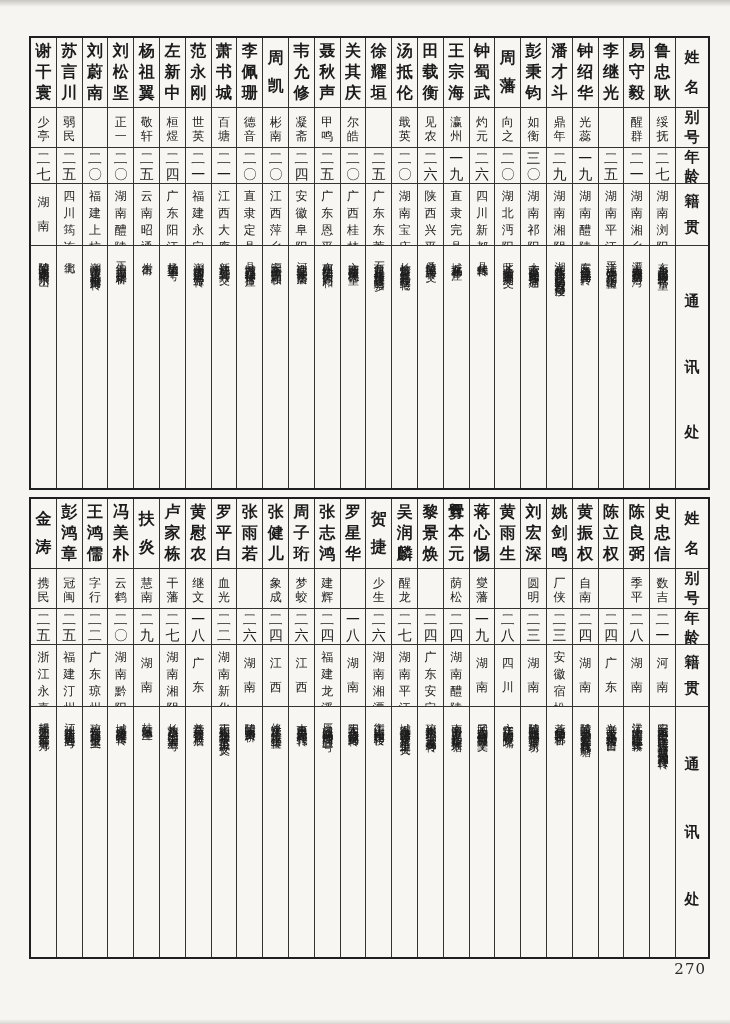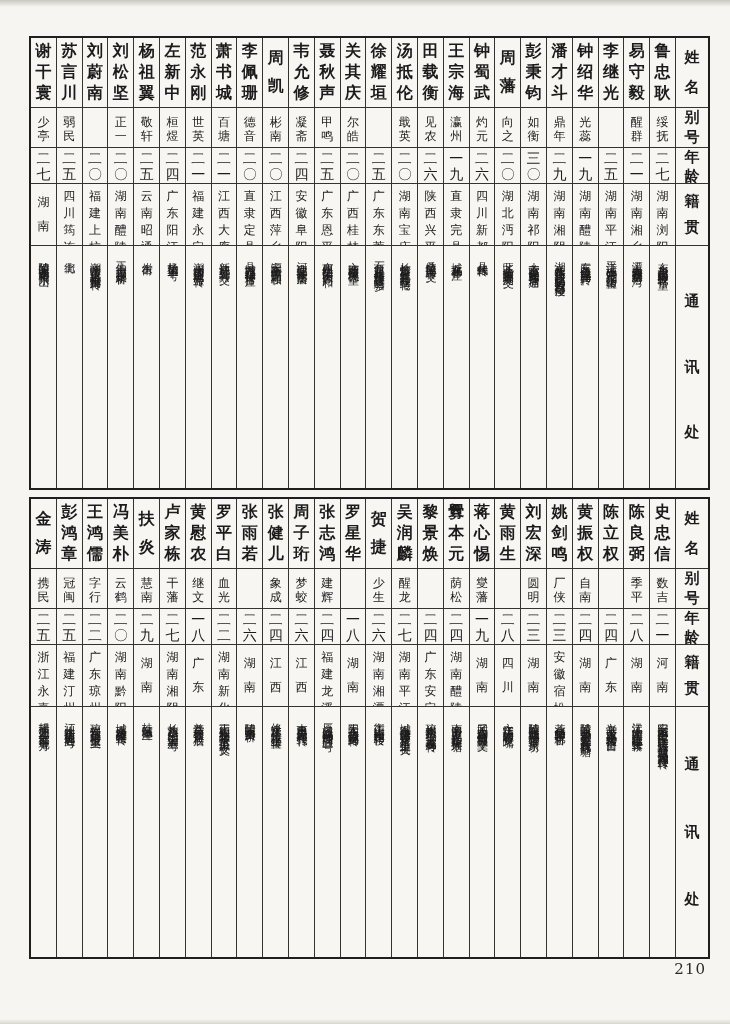--- a/index.html
+++ b/index.html
@@ -1250,15 +1250,15 @@
           <span>浙</span>
           <span>江</span>
           <span>永</span>
           <span>嘉</span>
         </div>
         <div class="cell addr-cell">
           <div class="address">枬溪龙沙四十二都霞岙地方</div>
         </div>
       </div>
     </div>
-  <div class="page-number">210</div>
+  <div class="page-number">270</div>
   <div class="scan-edge-bottom"></div>
 </div>
 
 </body></html>

